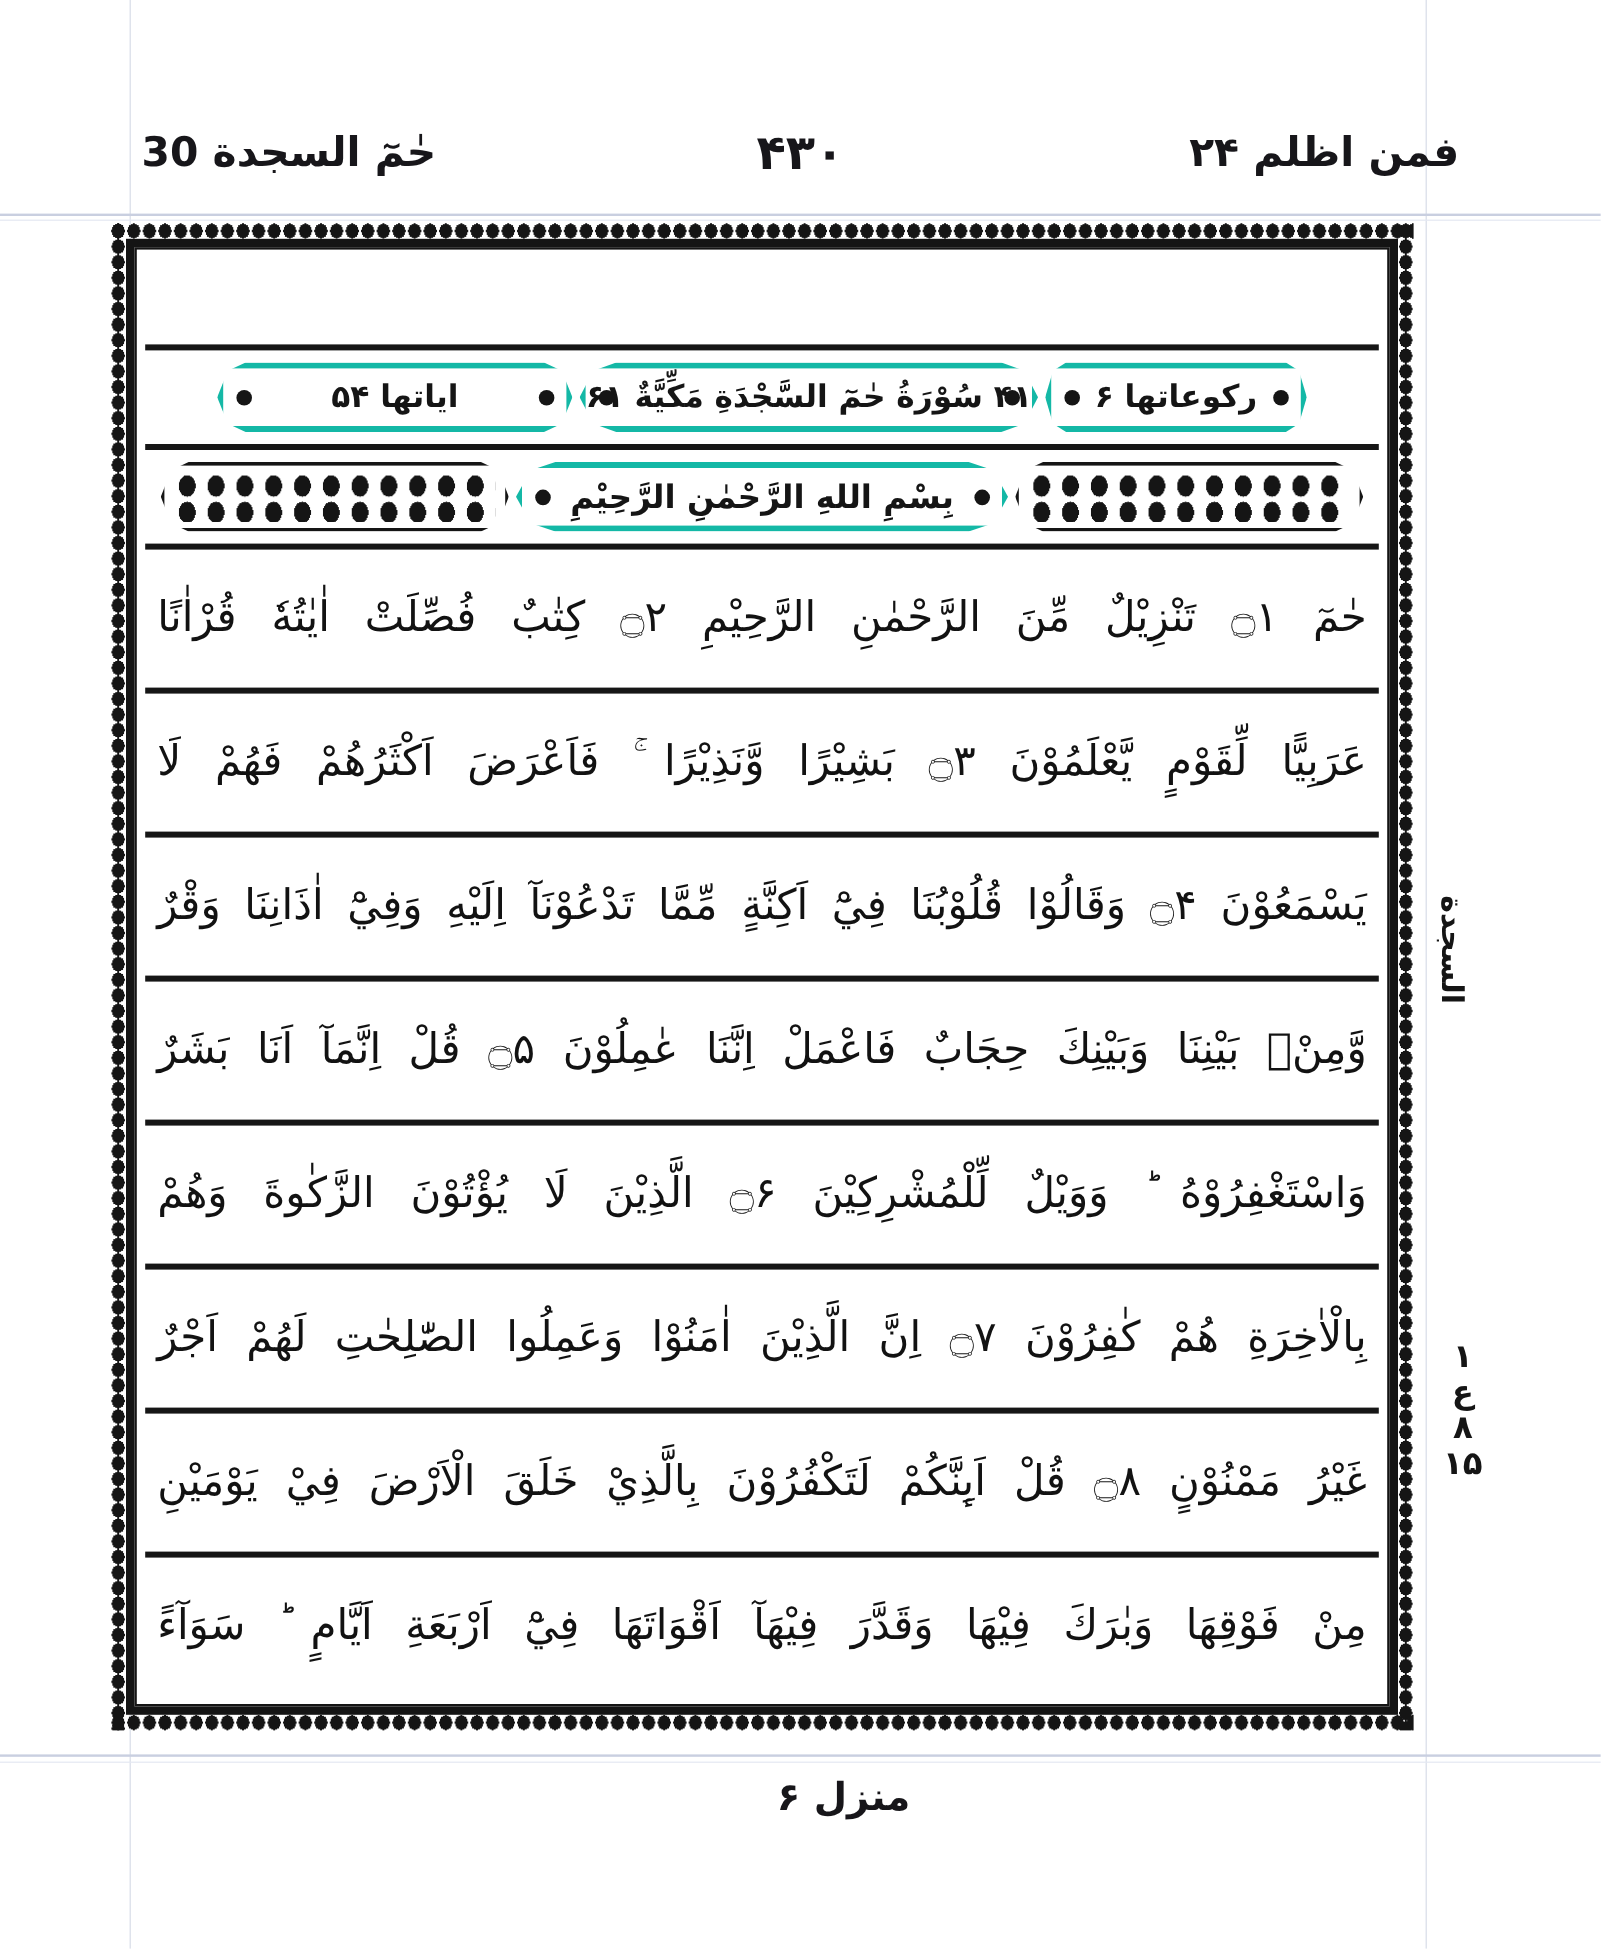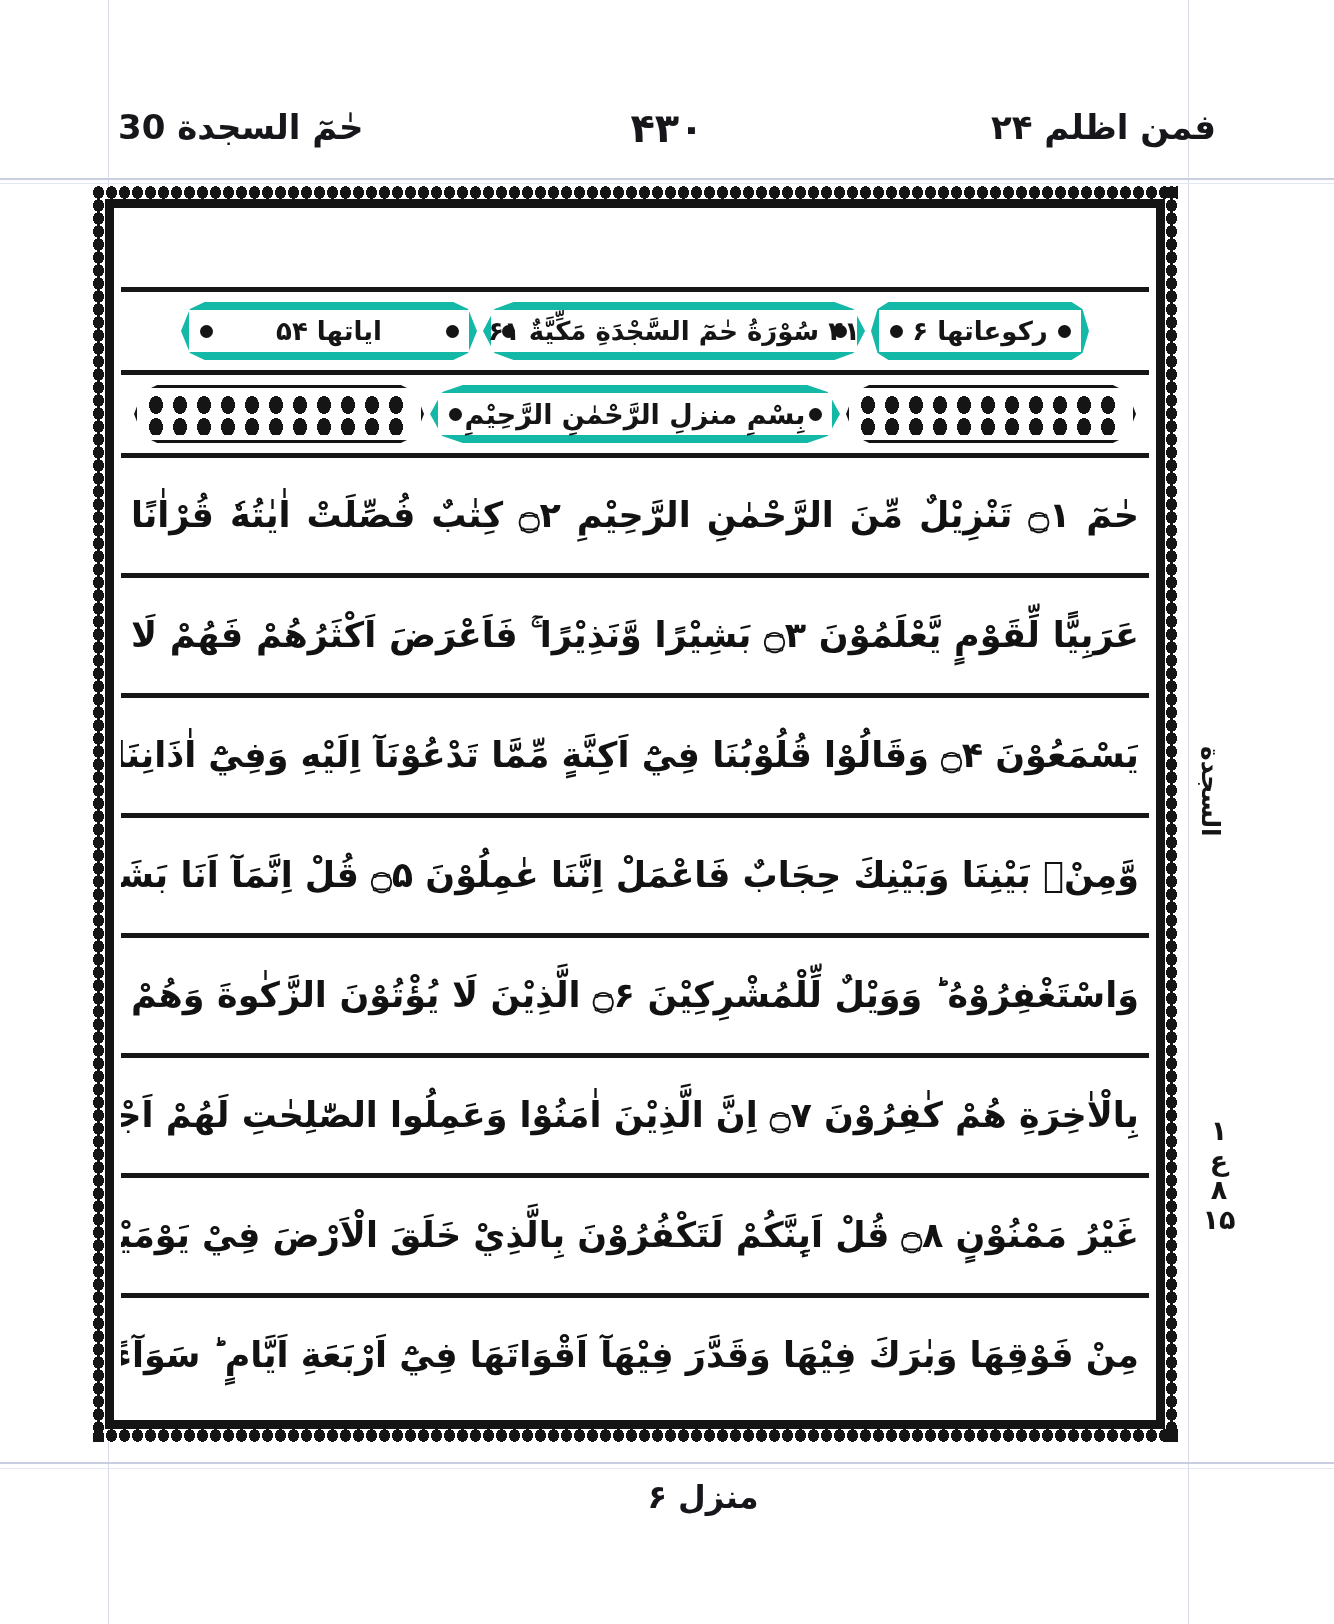--- a/index.html
+++ b/index.html
@@ -94,21 +94,21 @@
     height:78px;flex:none;border-bottom:5px solid #161616;
     display:flex;align-items:center;justify-content:center;
     position:relative;
   }
   .band-row.bism{height:78px;}
 
   
   .cartouche{
     position:relative;
     height:58px;
-    border:8px solid #14b8a6;
+    border:5px solid #14b8a6;
     display:flex;align-items:center;justify-content:center;
     direction:rtl;
     background:#fff;
     margin:0 3px;
     box-sizing:border-box;
     
     clip-path: polygon(
       0% 50%, 3% 12%, 8% 0%, 92% 0%, 97% 12%, 100% 50%,
       97% 88%, 92% 100%, 8% 100%, 3% 88%
     );
@@ -167,21 +167,21 @@
     box-sizing:border-box;
     overflow:hidden;
   }
   .aya-row:last-child{border-bottom:none;}
   .aya-text{
     direction:rtl;
     font-family:"DejaVu Sans","Liberation Sans",sans-serif;
     font-size:35px;
     line-height:1.05;
     color:#121212;
-    font-weight:700;
+    font-weight:400;
     white-space:nowrap;
     width:100%;
     text-align:justify;
     text-align-last:justify;
     letter-spacing:-0.5px;
   }
 
   
   .side-col{
     position:absolute;left:1188px;top:186px;width:146px;height:1256px;
@@ -258,21 +258,21 @@
         </div>
 
       </div>
 
       <div class="band-row bism">
         <div class="orn-block orn-wide"></div>
         <div class="cartouche cart-bism">
           <span class="knot l">
               <span class="dot"></span>
             </span>
-          <span class="cart-label">بِسْمِ منزلِ الرَّحْمٰنِ الرَّحِيْمِ</span>
+          <span class="cart-label">بِسْمِ اللهِ الرَّحْمٰنِ الرَّحِيْمِ</span>
           <span class="knot r">
               <span class="dot"></span>
             </span>
         </div>
         <div class="orn-block orn-wide"></div>
       </div>
 
       <div class="aya-row">
           <div class="aya-text">حٰمٓ ۝۱ تَنْزِيْلٌ مِّنَ الرَّحْمٰنِ الرَّحِيْمِ ۝۲ كِتٰبٌ فُصِّلَتْ اٰيٰتُهٗ قُرْاٰنًا</div>
         </div>

